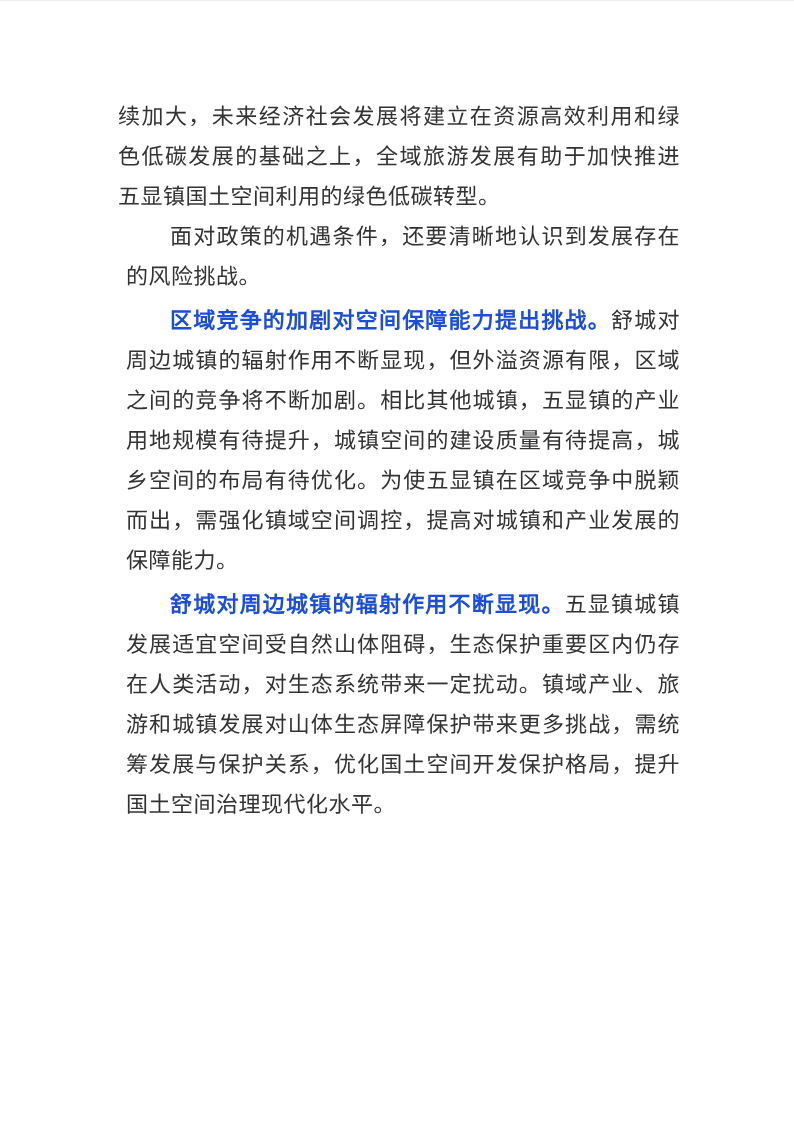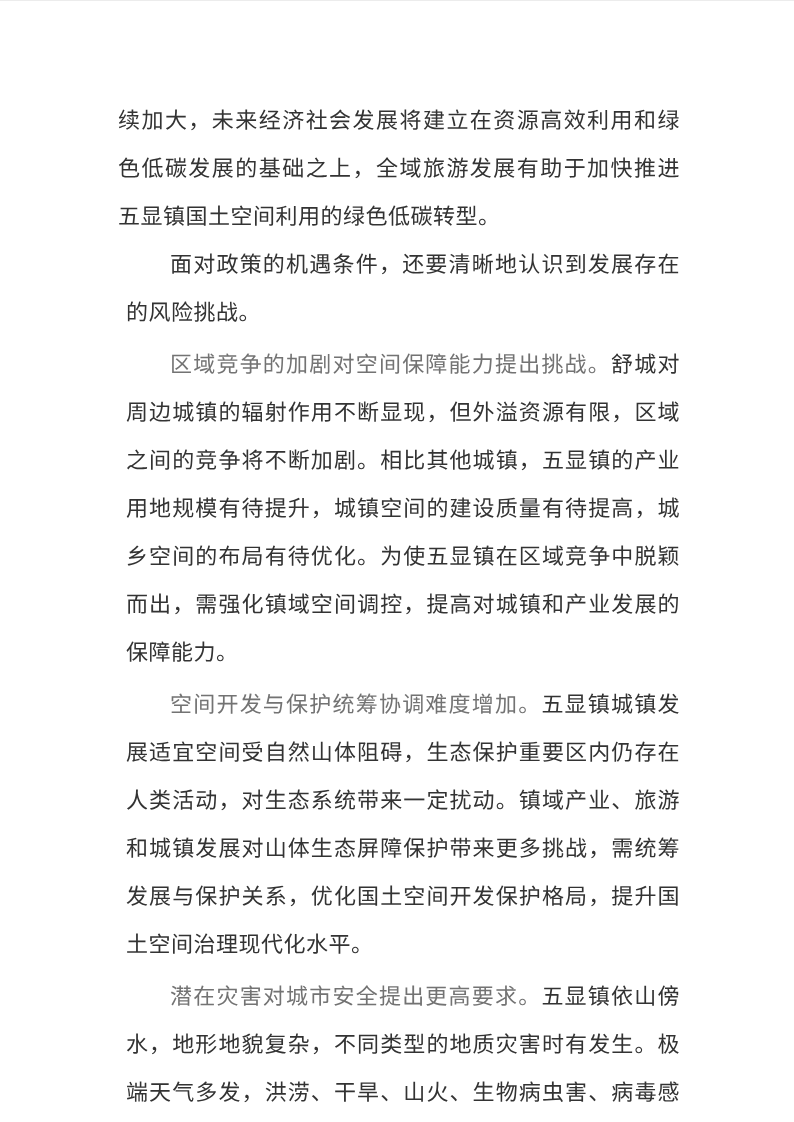--- a/index.html
+++ b/index.html
@@ -19,40 +19,40 @@
   }
   .text-block {
     position: absolute;
     left: 118px;
     top: 96px;
     width: 562px;
   }
   .para {
     margin: 0;
     font-size: 22px;
-    line-height: 48px;
+    line-height: 40px;
     color: #333333;
     text-align: justify;
     text-justify: inter-character;
     letter-spacing: 0.5px;
     word-break: break-all;
   }
   .para.indent {
     text-indent: 2em;
     margin-left: 8px;
   }
   .para.space-before {
     margin-top: 4px;
   }
   .run {
     font-weight: normal;
   }
   .run.bold {
-    font-weight: normal;
-    color: #737373;
+    font-weight: bold;
+    color: #1d4ed8;
   }
   .page-footer {
     position: absolute;
     left: 0;
     top: 1020px;
     width: 794px;
     text-align: center;
   }
   .page-number {
     font-size: 17px;
@@ -61,16 +61,15 @@
   }
 </style>
 </head>
 <body>
 
 <div class="page">
   <div class="text-block">
       <p class="para"><span class="run">续加大，未来经济社会发展将建立在资源高效利用和绿色低碳发展的基础之上，全域旅游发展有助于加快推进五显镇国土空间利用的绿色低碳转型。</span></p>
       <p class="para indent"><span class="run">面对政策的机遇条件，还要清晰地认识到发展存在的风险挑战。</span></p>
       <p class="para indent space-before"><span class="run bold">区域竞争的加剧对空间保障能力提出挑战。</span><span class="run">舒城对周边城镇的辐射作用不断显现，但外溢资源有限，区域之间的竞争将不断加剧。相比其他城镇，五显镇的产业用地规模有待提升，城镇空间的建设质量有待提高，城乡空间的布局有待优化。为使五显镇在区域竞争中脱颖而出，需强化镇域空间调控，提高对城镇和产业发展的保障能力。</span></p>
-      <p class="para indent space-before"><span class="run bold">空间开发与保护统筹协调难度增加。</span><span class="run">五显镇城镇发展适宜空间受自然山体阻碍，生态保护重要区内仍存在人类活动，对生态系统带来一定扰动。镇域产业、旅游和城镇发展对山体生态屏障保护带来更多挑战，需统筹发展与保护关系，优化国土空间开发保护格局，提升国土空间治理现代化水平。</span></p>
-      <p class="para indent space-before"><span class="run bold">潜在灾害对城市安全提出更高要求。</span><span class="run">五显镇依山傍水，地形地貌复杂，不同类型的地质灾害时有发生。极端天气多发，洪涝、干旱、山火、生物病虫害、病毒感染等灾害风险加大，生产生活与资源生物安全风险增大，同时防灾减灾、防范化解重大疫情和突发公共卫生风险能力不足，需要站在人与自然和谐共生的高度来谋划经济社会发展，</span></p>
+      <p class="para indent space-before"><span class="run bold">舒城对周边城镇的辐射作用不断显现。</span><span class="run">五显镇城镇发展适宜空间受自然山体阻碍，生态保护重要区内仍存在人类活动，对生态系统带来一定扰动。镇域产业、旅游和城镇发展对山体生态屏障保护带来更多挑战，需统筹发展与保护关系，优化国土空间开发保护格局，提升国土空间治理现代化水平。</span></p>
     </div>
 </div>
 
 </body></html>

